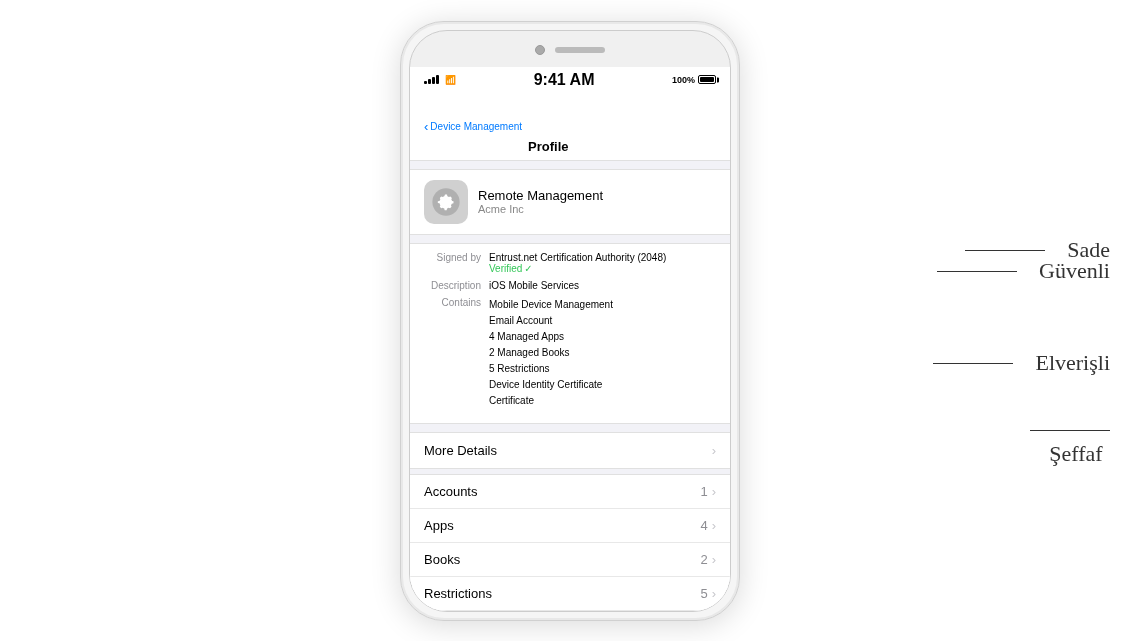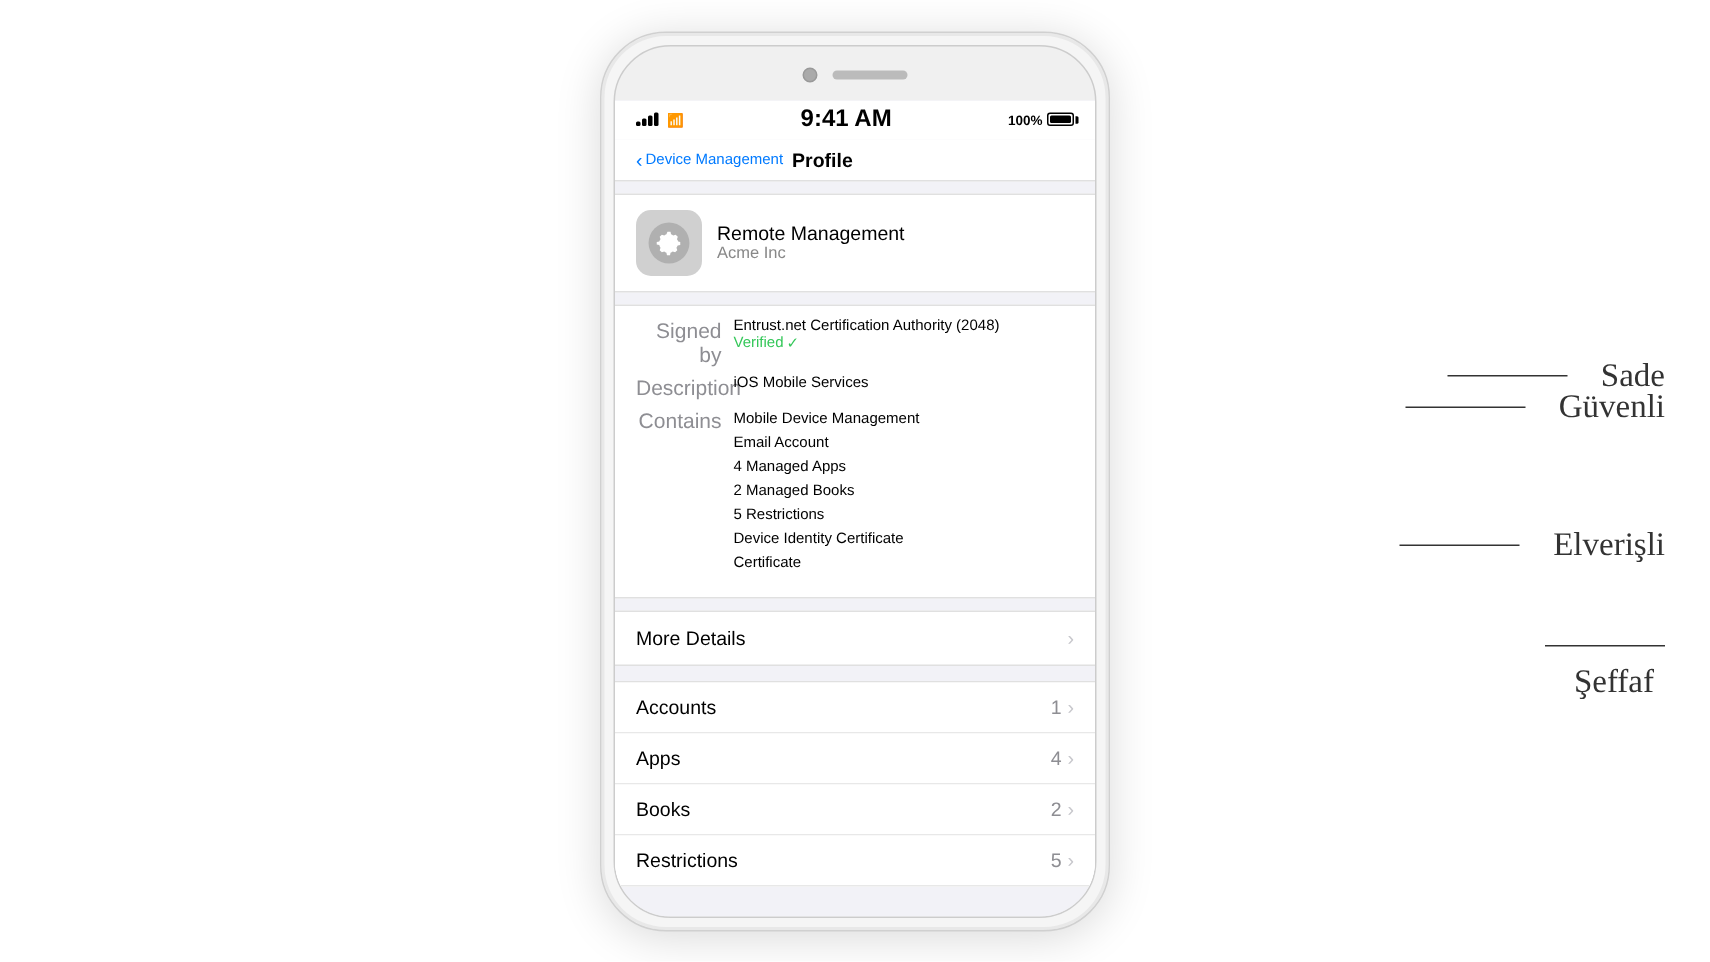--- a/index.html
+++ b/index.html
@@ -196,20 +196,21 @@
     .nav-back-text {
       font-size: 10px;
       color: #007aff;
     }
 
     .nav-title {
       font-size: 13px;
       font-weight: 600;
       color: #000;
       margin-left: 6px;
+      margin-top: 40px;
     }
 
     
     .profile-card {
       background: #fff;
       margin: 8px 0 0 0;
       padding: 10px 14px;
       display: flex;
       align-items: center;
       gap: 10px;
@@ -264,21 +265,21 @@
       margin-bottom: 6px;
       font-size: 10px;
     }
 
     .detail-label {
       color: #8e8e93;
       width: 65px;
       flex-shrink: 0;
       text-align: right;
       padding-right: 8px;
-      font-size: 14px;
+      font-size: 10px;
     }
 
     .detail-value {
       color: #000;
       flex: 1;
       font-size: 10px;
     }
 
     .verified-text {
       color: #34c759;

